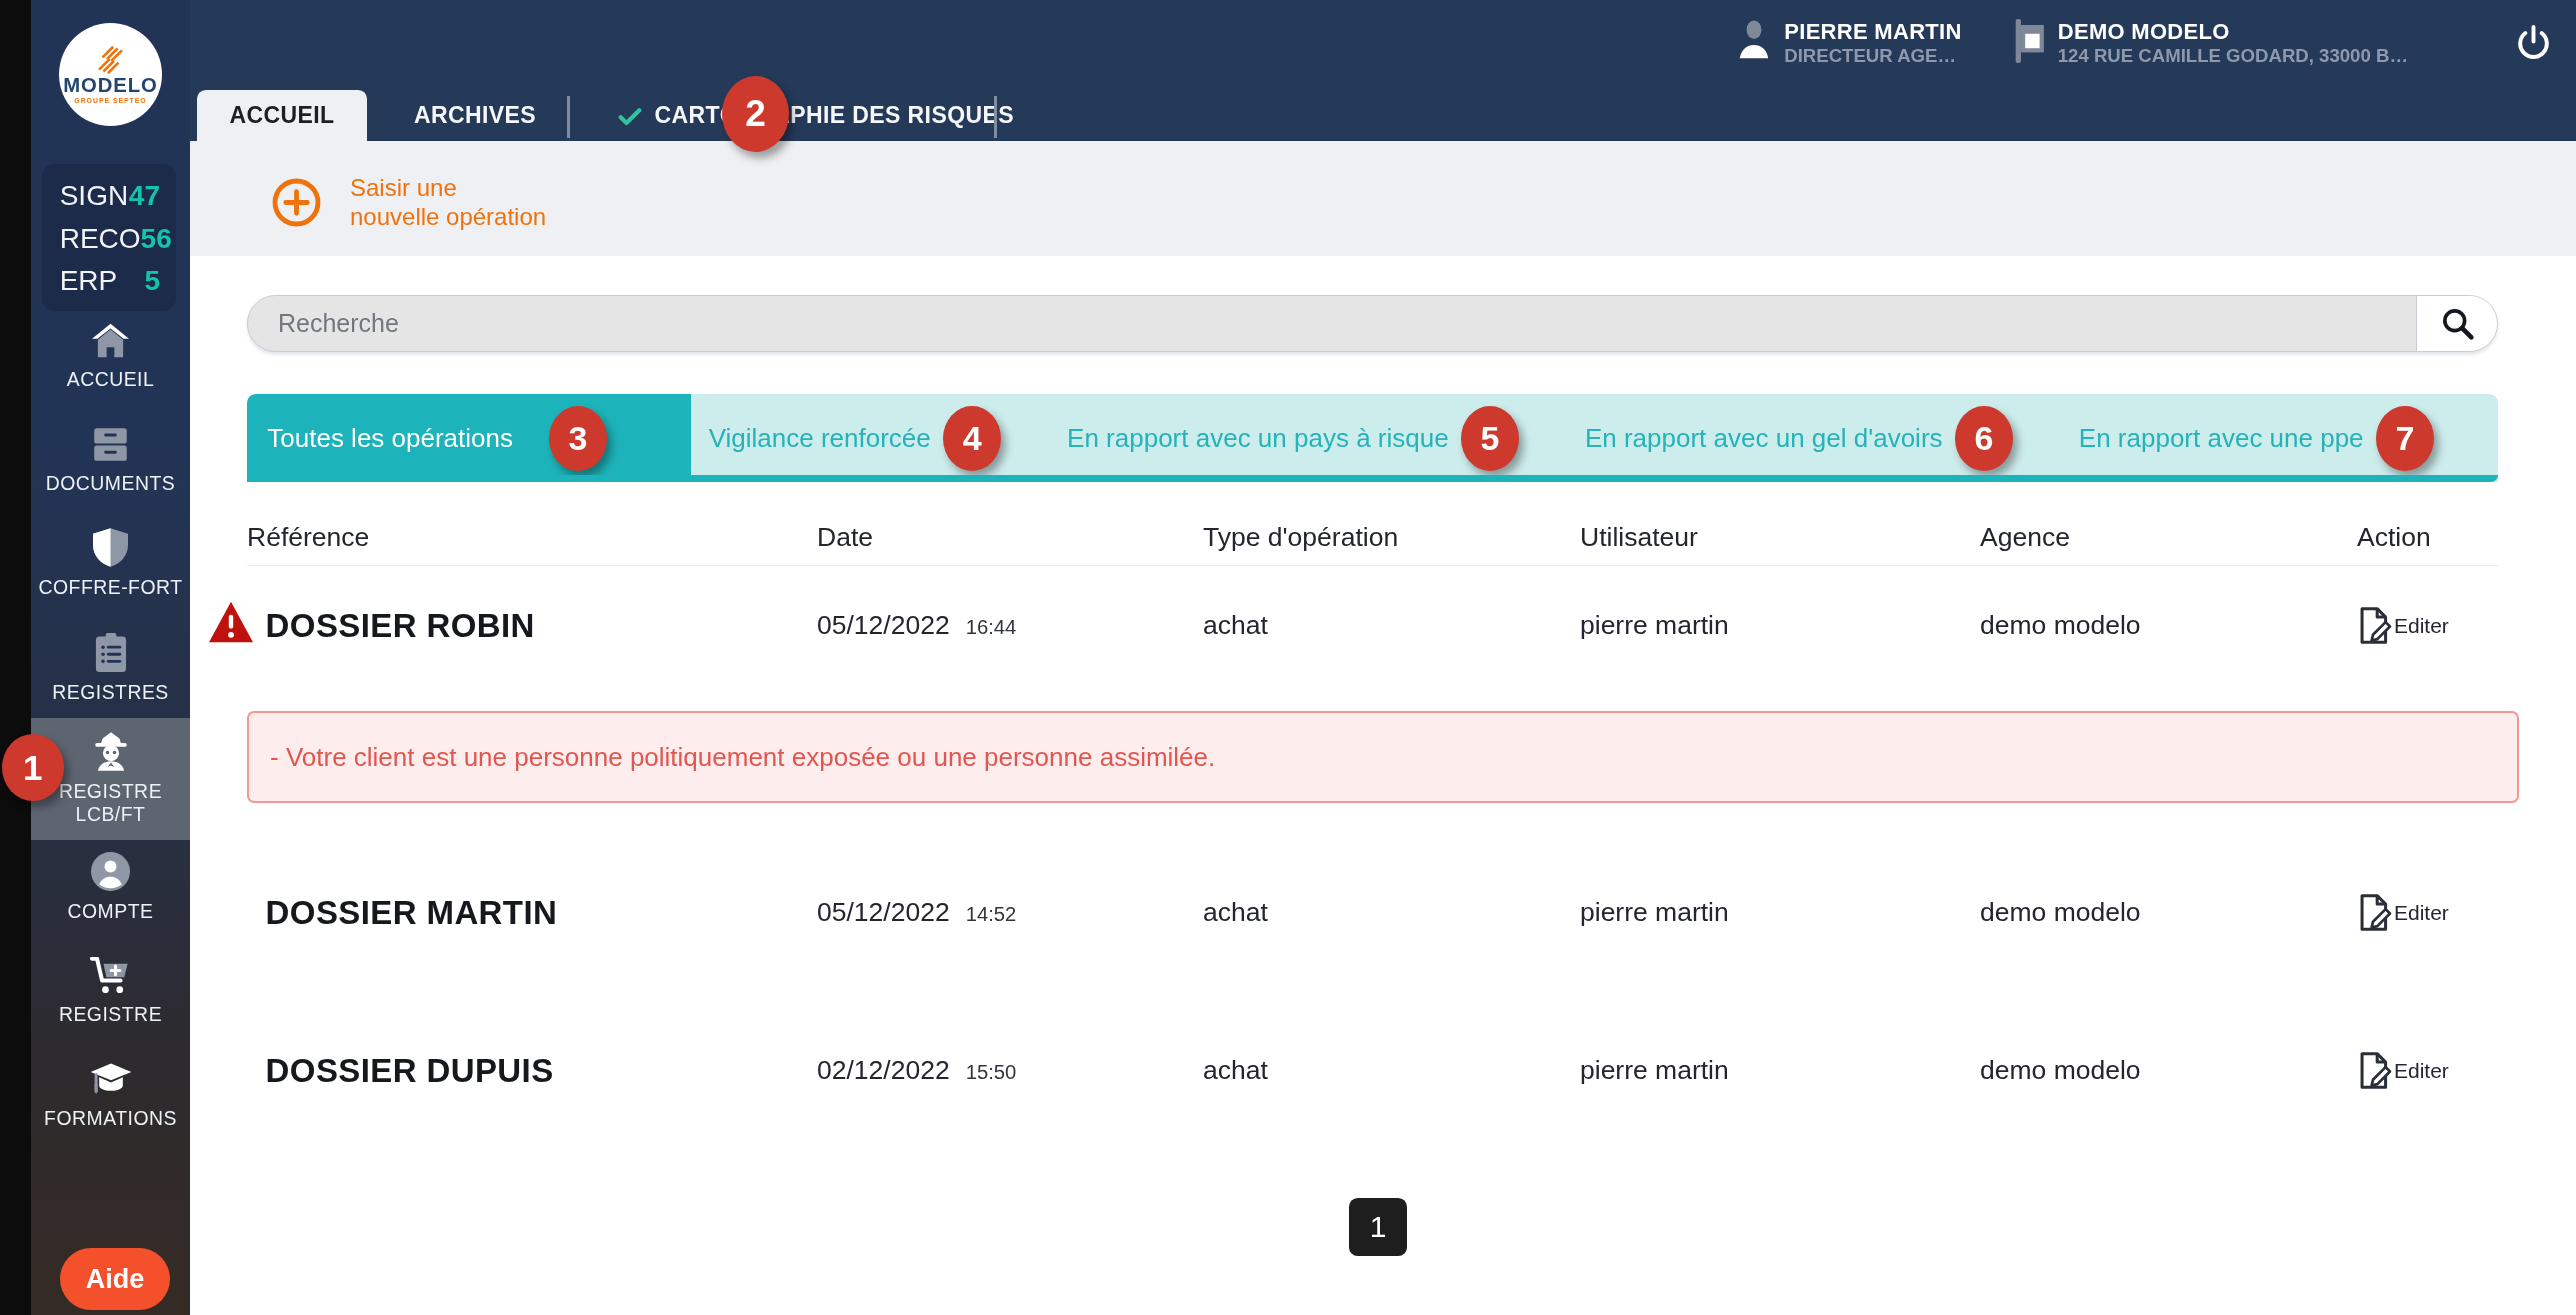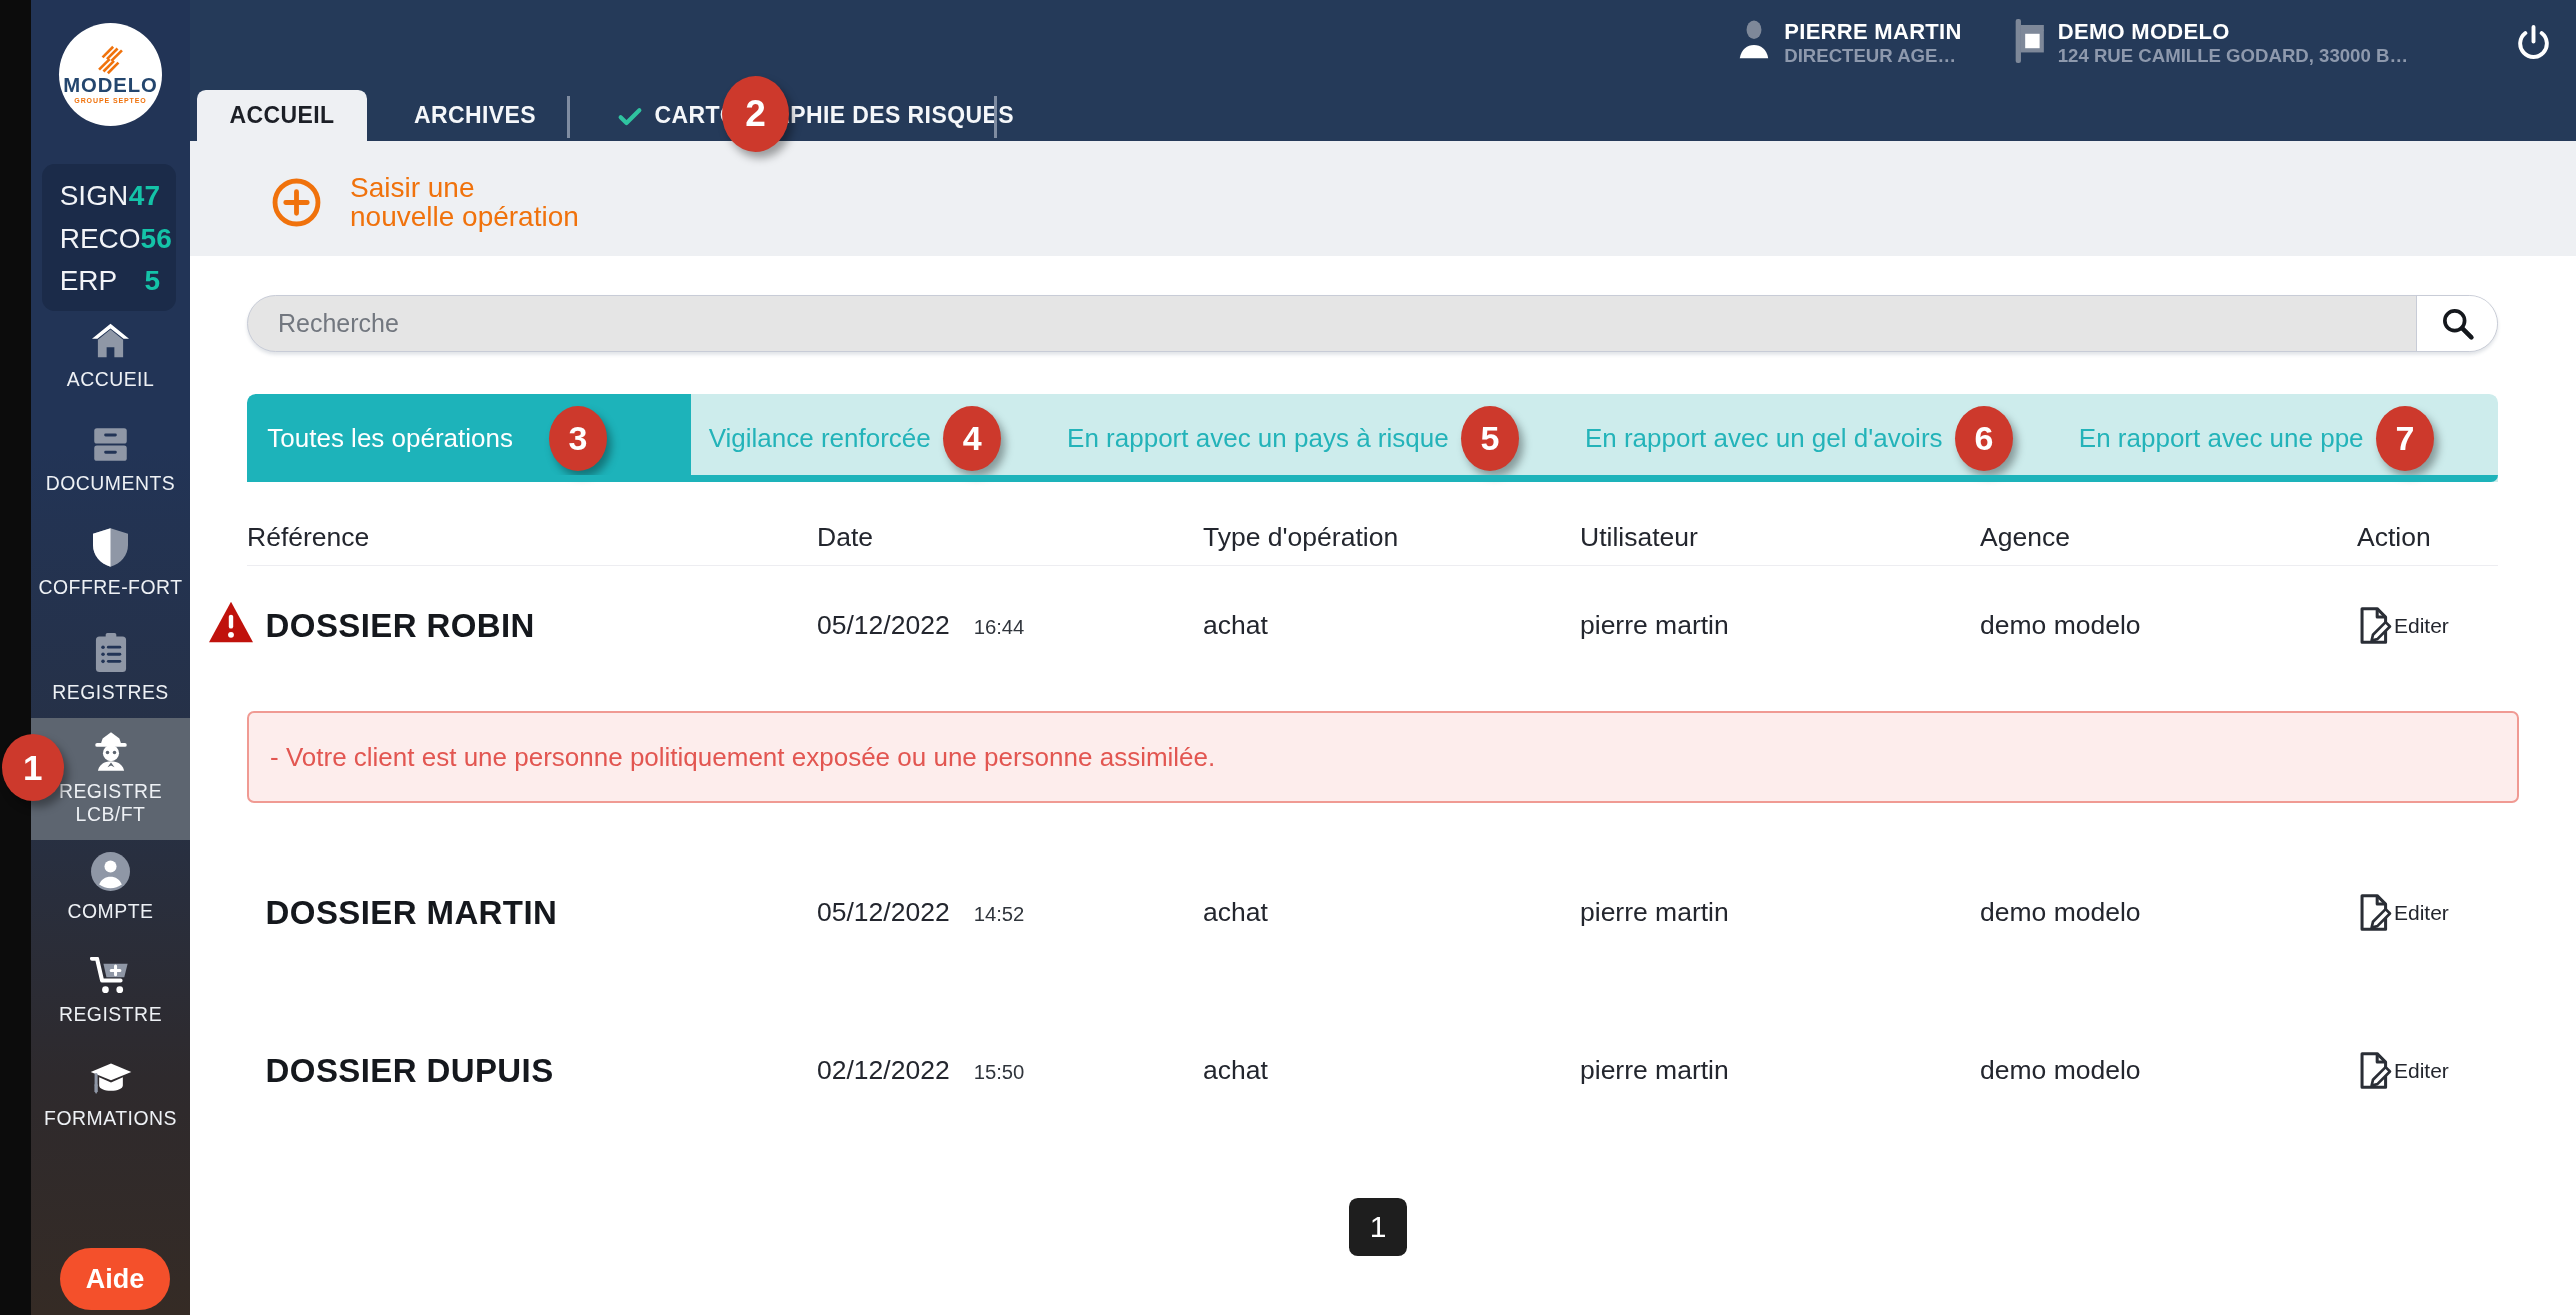--- a/index.html
+++ b/index.html
@@ -46,21 +46,21 @@
   .id-block { display:flex; align-items:flex-start; gap:14px; }
   .id-texts { display:flex; flex-direction:column; }
   .id-name { color:#ffffff; font-size:22px; font-weight:700; letter-spacing:0.3px; line-height:25px; }
   .id-sub { color:#8e99ad; font-size:18.6px; font-weight:600; line-height:23px; }
   .power-wrap { margin-left:106px; margin-top:3.5px; cursor:pointer; }
   .agency-block { margin-left:50px; }
 
   
   .band { position:absolute; left:190px; top:141px; width:2386px; height:115px; background:#eef0f3; z-index:3; }
   .new-op { position:absolute; left:81px; top:32px; display:flex; align-items:center; gap:28px; cursor:pointer; }
-  .new-op-text { color:#f0720c; font-size:28px; font-weight:500; line-height:29px; }
+  .new-op-text { color:#f0720c; font-size:24px; font-weight:500; line-height:29px; }
 
   
   .main { position:absolute; left:190px; top:256px; width:2386px; height:1059px; background:#ffffff; z-index:3; }
 
   .search { position:absolute; left:57px; top:39px; width:2251px; height:57px; background:#e5e5e5;
     border:1.8px solid #c8ccd7; border-radius:30px; display:flex; overflow:hidden;
     box-shadow:0 2.7px 3.5px rgba(45,62,94,.14); }
   .search input { flex:1; border:none; outline:none; font-size:25px; color:#40454d; padding-left:30px;
     font-family:"Liberation Sans", sans-serif; background:transparent; }
   .search input::placeholder { color:#72777f; }
@@ -79,21 +79,21 @@
 
   
   .table { position:absolute; left:57px; top:253px; width:2251px; }
   .tgrid { display:grid; grid-template-columns:570px 386px 377px 400px 377px 140px; align-items:center; }
   .thead { height:57px; font-size:26.5px; font-weight:500; color:#23262e; border-bottom:0.9px solid #ededf1; }
   .trow { position:relative; padding:39px 0 21px; }
   .ref-cell { position:relative; padding-left:18.6px; font-size:33px; font-weight:600; color:#15181d;
     letter-spacing:0.4px; }
   .warn-tri { position:absolute; left:-38px; top:50%; transform:translateY(-50%); }
   .cell { font-size:26.5px; color:#23262e; }
-  .time { font-size:20.3px; color:#30353c; margin-left:24px; }
+  .time { font-size:20.3px; color:#30353c; margin-left:16px; }
   .action { display:flex; align-items:center; cursor:pointer; width:124px; }
   .action-lbl { font-size:21px; color:#23262e; margin-top:1.8px; }
   .alert-box { margin-top:44px; width:2272px; height:92px; background:#fdedec; border:2.7px solid #f09a93;
     border-radius:7px; display:flex; align-items:center; padding-left:21px; font-size:26px; color:#e25651; }
   .row-martin { margin-top:50px; }
   .row-dupuis { margin-top:57px; }
 
   .pagination { position:absolute; left:1159px; top:942px; width:58px; height:58px; background:#1e1e1e;
     border-radius:8.8px; color:#fff; font-size:30px; display:flex; align-items:center; justify-content:center;
     cursor:pointer; }

